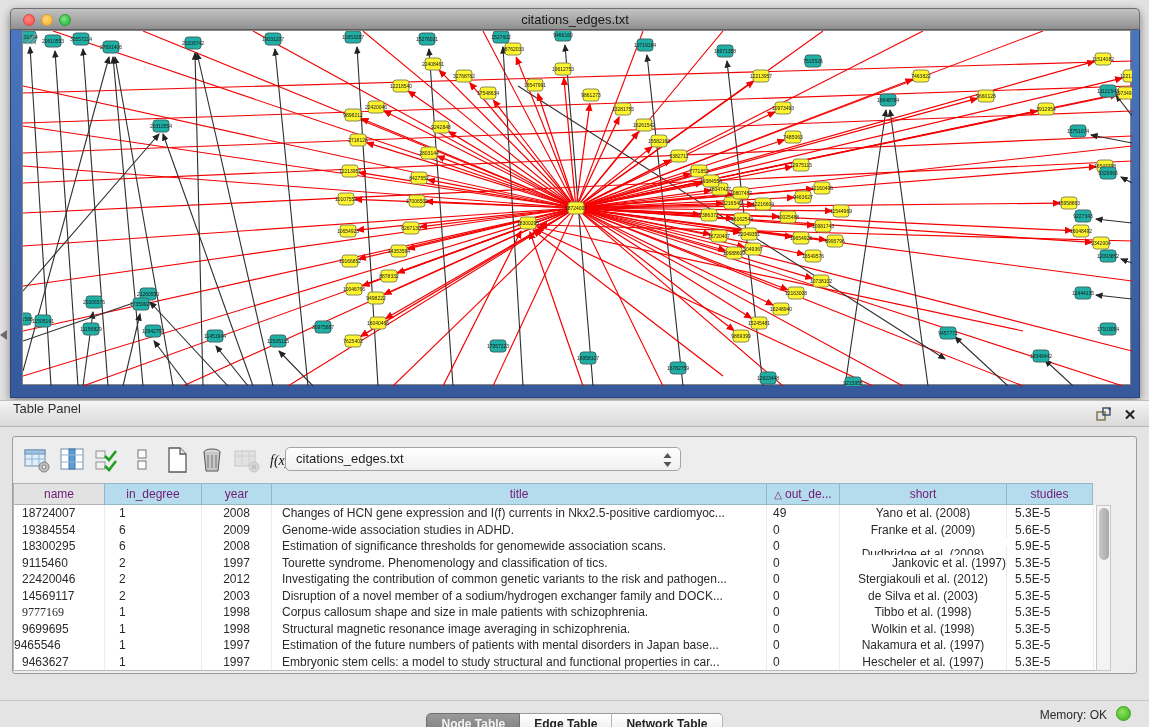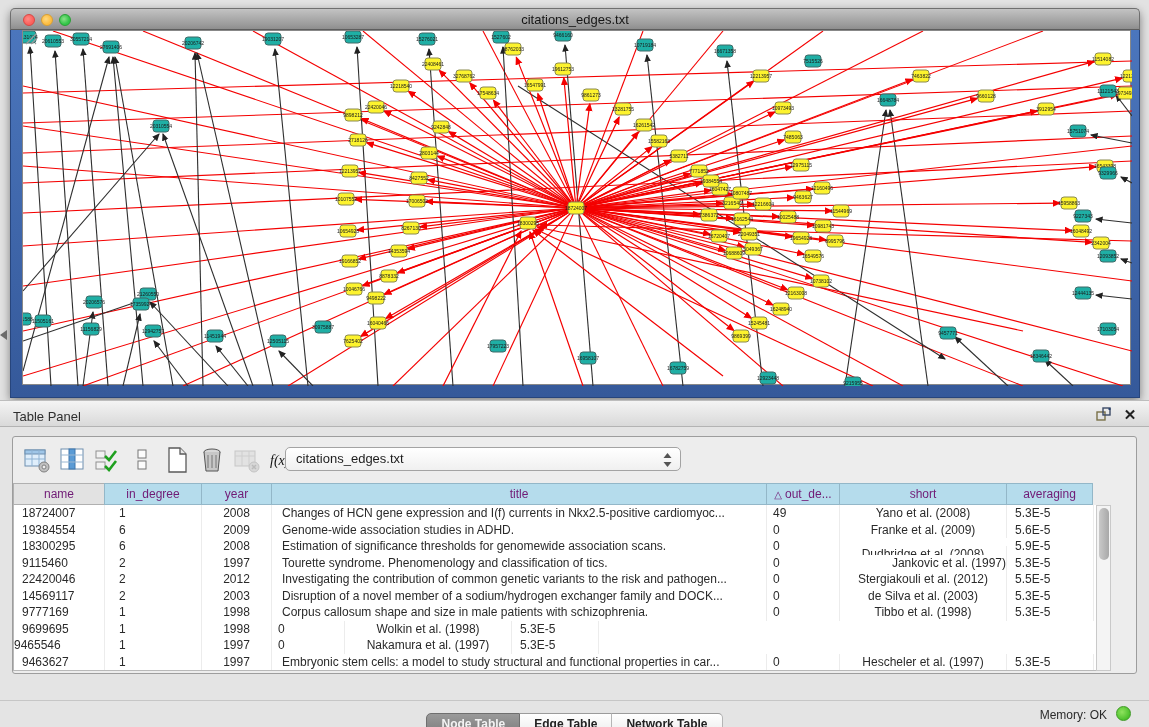--- a/index.html
+++ b/index.html
@@ -44,21 +44,21 @@
     border-top:5px solid transparent; border-bottom:5px solid transparent;
     border-right:7px solid #6b6b6b;
   }
   
   #table-panel { position:absolute; left:0; top:400px; width:1149px; height:327px; background:#e4e4e4; }
   .panel-header {
     position:absolute; left:0; top:0; right:0; height:27px;
     background:linear-gradient(180deg,#f4f4f4,#d9d9d9);
     border-top:1px solid #bdbdbd; border-bottom:1px solid #b3b3b3;
   }
-  .panel-title { position:absolute; left:13px; top:8px; font-size:13px; color:#2e2e2e; }
+  .panel-title { position:absolute; left:13px; top:0; font-size:13px; color:#2e2e2e; }
   .panel-btn { position:absolute; top:5px; width:18px; height:18px; cursor:default; }
   .panel-btn.float { right:36px; }
   .panel-btn.close { right:10px; font-size:15px; font-weight:bold; color:#222; text-align:center; line-height:17px; }
   #panel-box {
     position:absolute; left:12px; top:36px; width:1125px; height:238px;
     background:#ededed; border:1px solid #9d9d9d; border-radius:3px;
   }
   
   #tp-toolbar { position:absolute; left:0; top:0; right:0; height:46px; display:flex; align-items:center; padding-left:10px; }
   .tb-icon { width:28px; height:28px; margin-right:7px; display:flex; align-items:center; justify-content:center; }
@@ -582,21 +582,21 @@
     </div>
 
     <div id="tp-table">
       <div class="hdr-row" id="hdr-row">
           <div class="hdr-cell gray" style="width: 91px;">name</div>
           <div class="hdr-cell" style="width: 97px;">in_degree</div>
           <div class="hdr-cell" style="width: 70px;">year</div>
           <div class="hdr-cell" style="width: 495px;">title</div>
           <div class="hdr-cell" style="width: 73px;"><span class="sort-tri">△</span>out_de...</div>
           <div class="hdr-cell" style="width: 167px;">short</div>
-          <div class="hdr-cell" style="width: 87px;">averaging</div>
+          <div class="hdr-cell" style="width: 87px;">studies</div>
         </div>
       <div id="tp-rows">
           <div class="data-row">
             <div class="data-cell" style="width: 91px; text-align: left; padding-left: 8px;">18724007</div>
             <div class="data-cell" style="width: 97px; text-align: left; padding-left: 14px;">1</div>
             <div class="data-cell" style="width: 70px; text-align: center;">2008</div>
             <div class="data-cell" style="width: 495px; text-align: left; padding-left: 10px;">Changes of HCN gene expression and I(f) currents in Nkx2.5-positive cardiomyoc...</div>
             <div class="data-cell" style="width: 73px; text-align: left; padding-left: 6px;">49</div>
             <div class="data-cell" style="width: 167px; text-align: center;">Yano et al. (2008)</div>
             <div class="data-cell" style="width: 87px; text-align: left; padding-left: 8px;">5.3E-5</div>
@@ -640,40 +640,42 @@
           <div class="data-row">
             <div class="data-cell" style="width: 91px; text-align: left; padding-left: 8px;">14569117</div>
             <div class="data-cell" style="width: 97px; text-align: left; padding-left: 14px;">2</div>
             <div class="data-cell" style="width: 70px; text-align: center;">2003</div>
             <div class="data-cell" style="width: 495px; text-align: left; padding-left: 10px;">Disruption of a novel member of a sodium/hydrogen exchanger family and DOCK...</div>
             <div class="data-cell" style="width: 73px; text-align: left; padding-left: 6px;">0</div>
             <div class="data-cell" style="width: 167px; text-align: center;">de Silva et al. (2003)</div>
             <div class="data-cell" style="width: 87px; text-align: left; padding-left: 8px;">5.3E-5</div>
           </div>
           <div class="data-row">
-            <div class="data-cell" style="width: 91px; text-align: left; padding-left: 8px;">9777169</div>
+            <div class="data-cell" style="width: 91px; text-align: left; padding-left: 8px; font-family: Liberation Serif, serif;">9777169</div>
             <div class="data-cell" style="width: 97px; text-align: left; padding-left: 14px;">1</div>
             <div class="data-cell" style="width: 70px; text-align: center;">1998</div>
             <div class="data-cell" style="width: 495px; text-align: left; padding-left: 10px;">Corpus callosum shape and size in male patients with schizophrenia.</div>
             <div class="data-cell" style="width: 73px; text-align: left; padding-left: 6px;">0</div>
             <div class="data-cell" style="width: 167px; text-align: center;">Tibbo et al. (1998)</div>
             <div class="data-cell" style="width: 87px; text-align: left; padding-left: 8px;">5.3E-5</div>
           </div>
           <div class="data-row">
             <div class="data-cell" style="width: 91px; text-align: left; padding-left: 8px;">9699695</div>
             <div class="data-cell" style="width: 97px; text-align: left; padding-left: 14px;">1</div>
             <div class="data-cell" style="width: 70px; text-align: center;">1998</div>
+            <div class="data-cell" style="width: 495px; text-align: left; padding-left: 10px;">Structural magnetic resonance image averaging in schizophrenia.</div>
             <div class="data-cell" style="width: 73px; text-align: left; padding-left: 6px;">0</div>
             <div class="data-cell" style="width: 167px; text-align: center;">Wolkin et al. (1998)</div>
             <div class="data-cell" style="width: 87px; text-align: left; padding-left: 8px;">5.3E-5</div>
           </div>
           <div class="data-row">
             <div class="data-cell" style="width: 91px; text-align: left; padding-left: 0;">9465546</div>
             <div class="data-cell" style="width: 97px; text-align: left; padding-left: 14px;">1</div>
             <div class="data-cell" style="width: 70px; text-align: center;">1997</div>
+            <div class="data-cell" style="width: 495px; text-align: left; padding-left: 10px;">Estimation of the future numbers of patients with mental disorders in Japan base...</div>
             <div class="data-cell" style="width: 73px; text-align: left; padding-left: 6px;">0</div>
             <div class="data-cell" style="width: 167px; text-align: center;">Nakamura et al. (1997)</div>
             <div class="data-cell" style="width: 87px; text-align: left; padding-left: 8px;">5.3E-5</div>
           </div>
           <div class="data-row">
             <div class="data-cell" style="width: 91px; text-align: left; padding-left: 8px;">9463627</div>
             <div class="data-cell" style="width: 97px; text-align: left; padding-left: 14px;">1</div>
             <div class="data-cell" style="width: 70px; text-align: center;">1997</div>
             <div class="data-cell" style="width: 495px; text-align: left; padding-left: 10px;">Embryonic stem cells: a model to study structural and functional properties in car...</div>
             <div class="data-cell" style="width: 73px; text-align: left; padding-left: 6px;">0</div>

